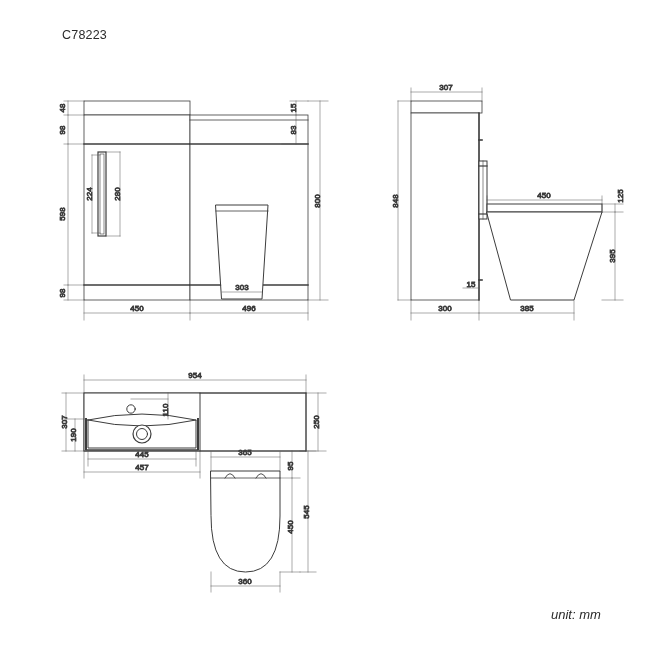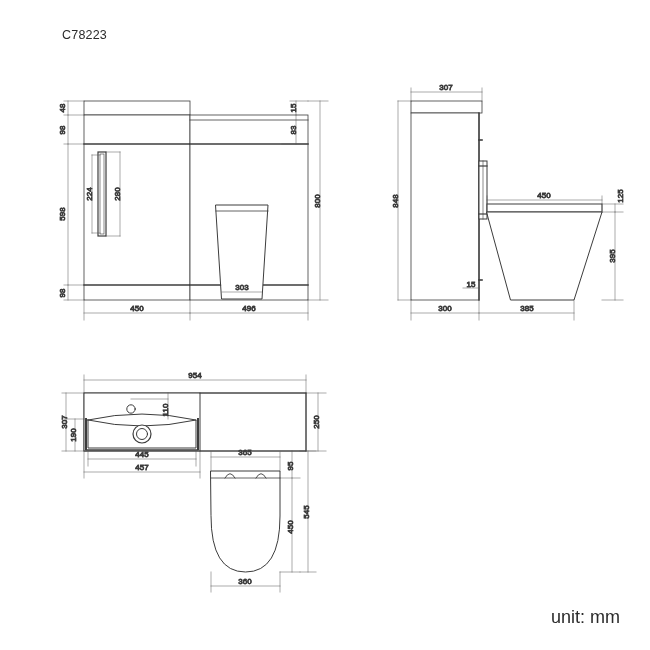--- a/index.html
+++ b/index.html
@@ -27,23 +27,24 @@
     top: 28px;
     font-size: 12.5px;
     letter-spacing: 0.2px;
     color: #2b2b2b;
     white-space: nowrap;
   }
   #unit-note {
     position: absolute;
     left: 551px;
     top: 607px;
-    font-size: 18px;
+    font-size: 13px;
     color: #2b2b2b;
     white-space: nowrap;
+    font-style: italic;
   }
   svg#views {
     position: absolute;
     left: 0; top: 0;
     width: 650px;
     height: 650px;
     display: block;
   }
   svg text {
     font-family: "Liberation Sans", sans-serif;

